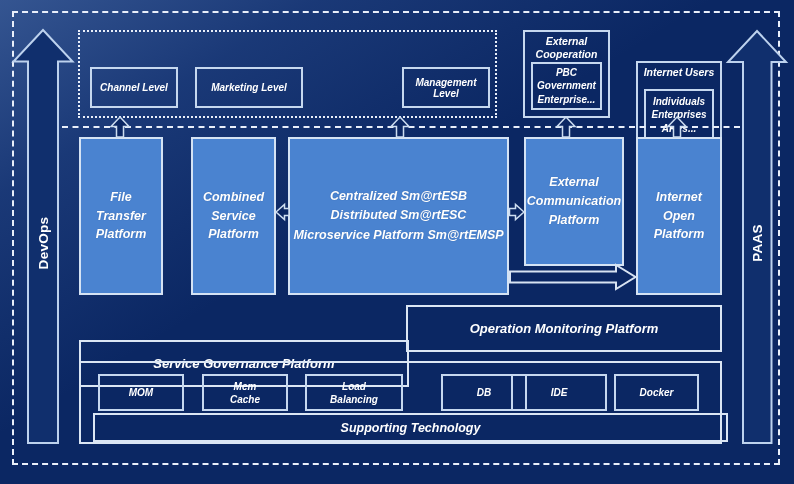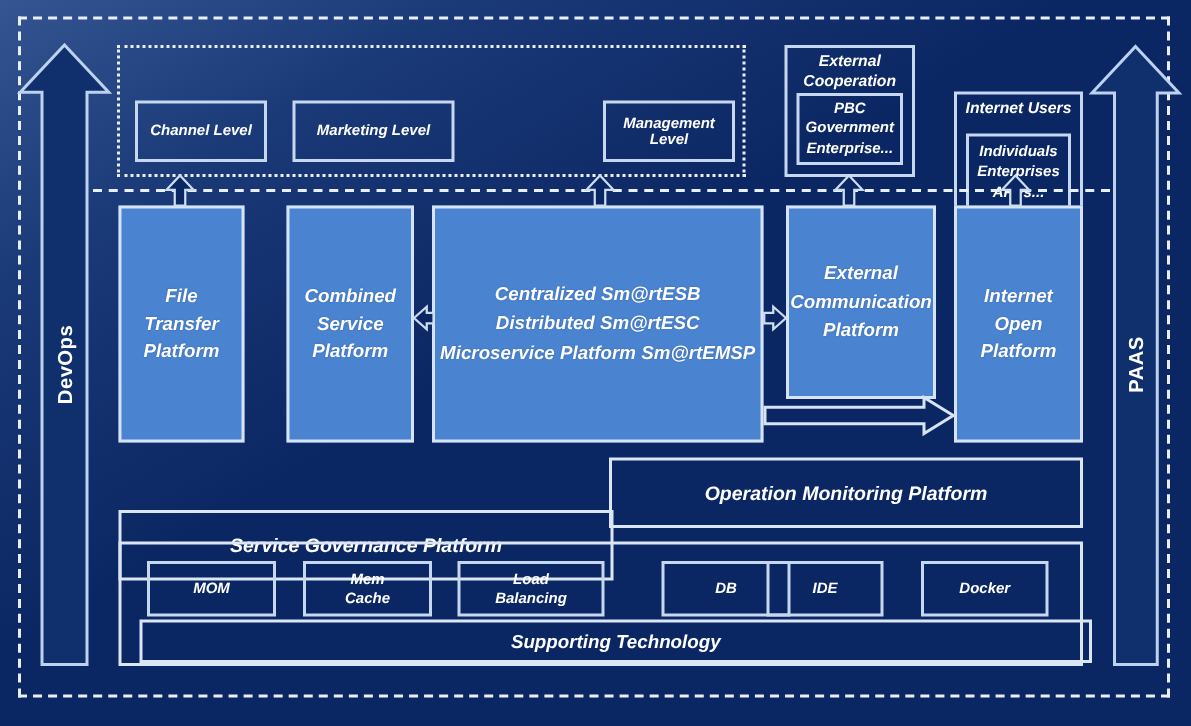--- a/index.html
+++ b/index.html
@@ -83,21 +83,21 @@
   <div class="abs flexc gov" style="left:79px;width:330px;margin-top:35px;">Service Governance Platform</div>
   <div class="abs flexc gov" style="left:406px;width:316px;">Operation Monitoring Platform</div>
 
   <div class="abs supp-outer"></div>
   <div class="abs flexc pre tech" style="left:202px;width:86px;">Mem
 Cache</div>
   <div class="abs flexc pre tech" style="left:98px;width:86px;">MOM</div>
   <div class="abs flexc pre tech" style="left:305px;width:98px;">Load
 Balancing</div>
   <div class="abs flexc pre tech" style="left:407px;width:86px;margin-left:34px;">DB</div>
-  <div class="abs flexc pre tech" style="left:511px;width:78px;">IDE</div>
+  <div class="abs flexc pre tech" style="left:511px;width:96px;">IDE</div>
   <div class="abs flexc pre tech" style="left:614px;width:85px;">Docker</div>
   <div class="abs flexc supp-bar">Supporting Technology</div>
 
   <svg class="overlay" width="794" height="484" viewBox="0 0 794 484">
 
     <line x1="62" y1="127" x2="744" y2="127" stroke="#e9effa" stroke-width="2" stroke-dasharray="6 4.5"></line>
 
     <path d="M43 30 L72.5 61.5 L58 61.5 L58 443 L28 443 L28 61.5 L13.5 61.5 Z" fill="#102f6d" stroke="#bdd2ee" stroke-width="2"></path>
     <path d="M757 31 L786 62 L771.5 62 L771.5 443 L743 443 L743 62 L728 62 Z" fill="#102f6d" stroke="#bdd2ee" stroke-width="2"></path>
 

